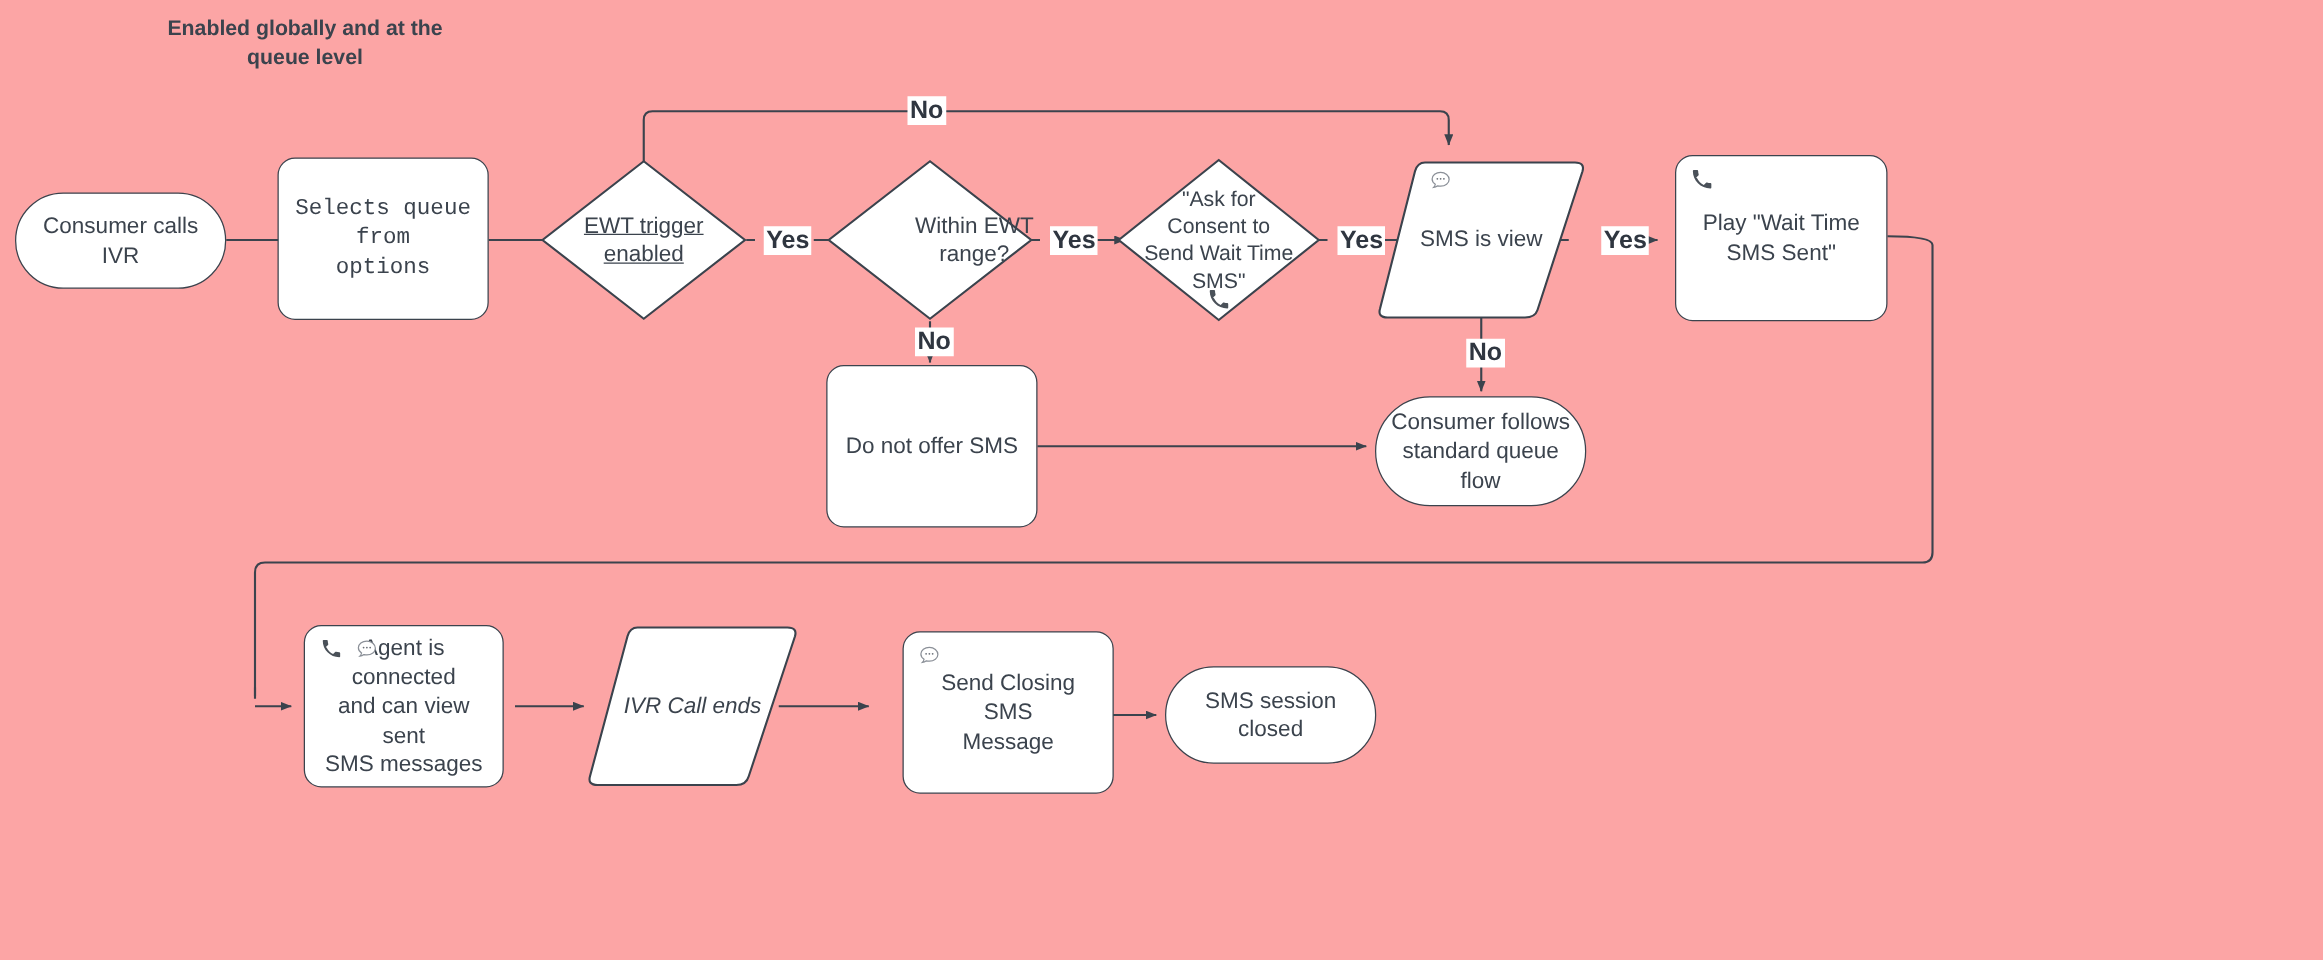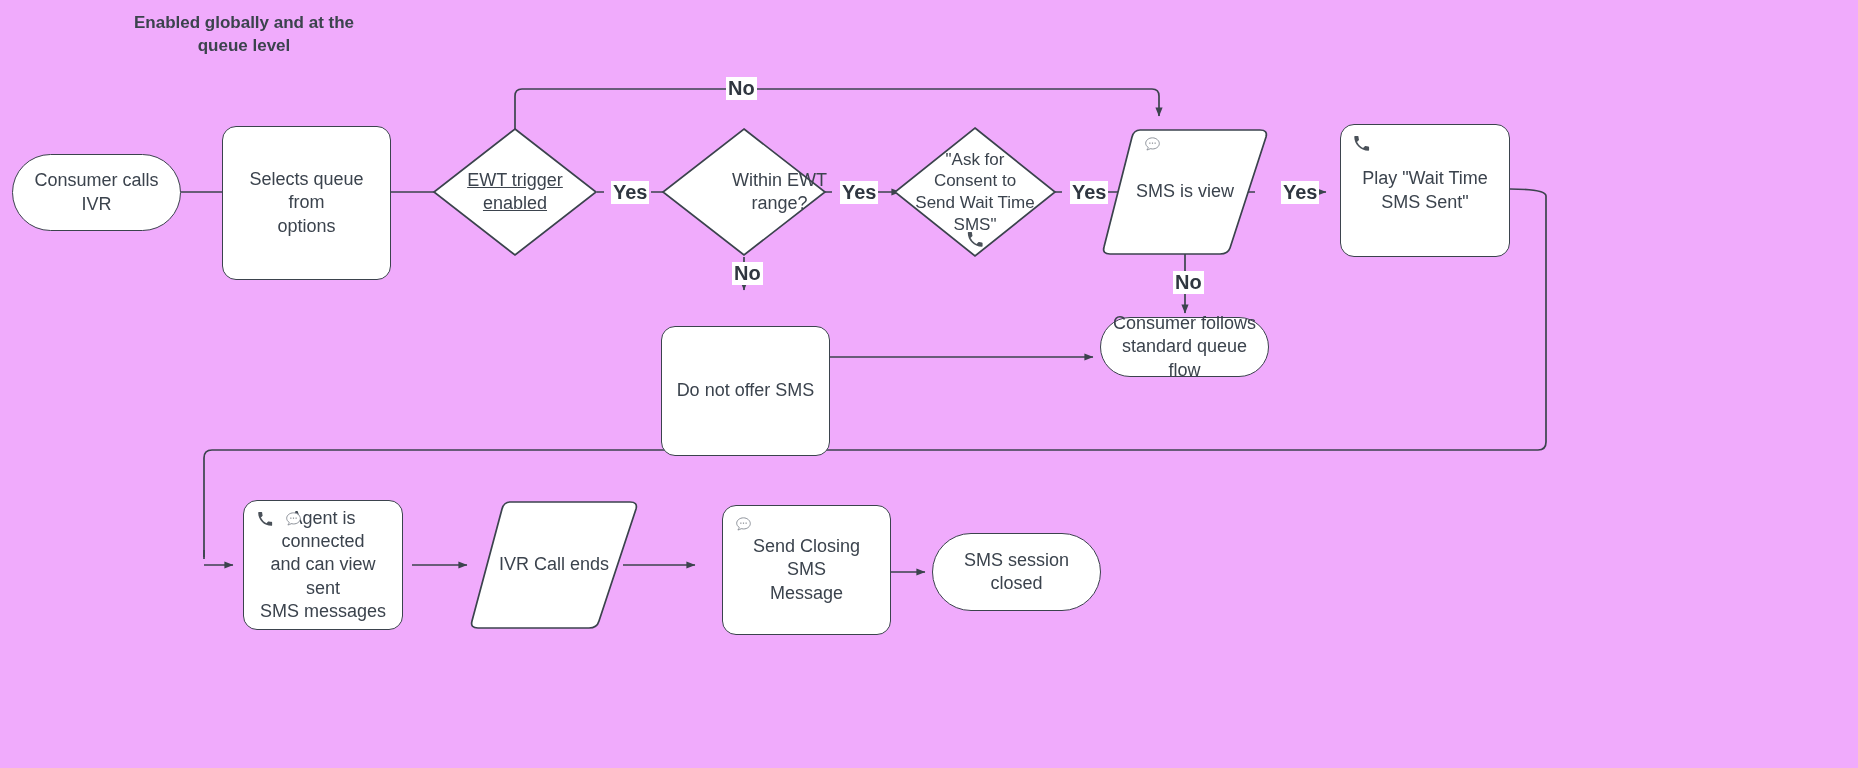--- a/index.html
+++ b/index.html
@@ -9,21 +9,21 @@
     background: #ffffff;
   }
   body {
     font-family: "Liberation Sans", "DejaVu Sans", sans-serif;
     color: #2f3640;
   }
   #canvas {
     position: relative;
     width: 1858px;
     height: 768px;
-    background: #f0abfc;
+    background: #fca5a5;
     overflow: hidden;
   }
   #edge-layer {
     position: absolute;
     left: 0;
     top: 0;
     width: 1858px;
     height: 768px;
     pointer-events: none;
   }
@@ -167,21 +167,21 @@
   </svg>
 
   <div class="diagram-title" style="left:133px; top:12px; width:222px;">Enabled globally and at the
 queue level</div>
 
   <div class="node terminator" style="left:12px; top:154px; width:169px; height:77px;">
     <span class="label">Consumer calls
 IVR</span>
   </div>
 
-  <div class="node process" style="left:222px; top:126px; width:169px; height:154px;">
+  <div class="node process" style="left:222px; top:126px; width:169px; height:130px;font-family:Liberation Mono, monospace;">
     <span class="label">Selects queue from
 options</span>
   </div>
 
   <div class="node decision" style="left:432px; top:127px; width:166px; height:130px;text-decoration:underline;">
     <svg class="dia-svg" viewBox="0 0 166 130" preserveAspectRatio="none">
       <polygon points="83,2 164,65 83,128 2,65" fill="#ffffff" stroke="#3b434d" stroke-width="1.7"></polygon>
     </svg>
     <span class="label">EWT trigger
 enabled</span>
@@ -234,25 +234,25 @@
 SMS Sent"</span>
     <span class="node-icons tl">
       <span class="icon">
         <svg viewBox="0 0 24 24" width="17" height="17">
             <path d="M6.6 10.8c1.7 3.3 4.3 5.9 7.6 7.6l2.5-2.5c.3-.3.8-.4 1.2-.3 1.2.4 2.5.6 3.8.6.6 0 1 .4 1 1v4c0 .6-.4 1-1 1C10.6 22.2 1.8 13.4 1.8 2.5c0-.6.4-1 1-1h4c.6 0 1 .4 1 1 0 1.3.2 2.6.6 3.8.1.4 0 .9-.3 1.2l-2.5 2.5z" fill="#4a5159"></path>
           </svg>
       </span>
     </span>
   </div>
 
-  <div class="node process" style="left:661px; top:292px; width:169px; height:130px;margin-top:34px;">
+  <div class="node process" style="left:661px; top:292px; width:169px; height:130px;">
     <span class="label">Do not offer SMS</span>
   </div>
 
-  <div class="node terminator" style="left:1100px; top:317px; width:169px; height:60px;">
+  <div class="node terminator" style="left:1100px; top:317px; width:169px; height:88px;">
     <span class="label">Consumer follows
 standard queue flow</span>
   </div>
 
   <div class="node process" style="left:243px; top:500px; width:160px; height:130px;">
     <span class="label">Agent is connected
 and can view sent
 SMS messages</span>
     <span class="node-icons tl">
       <span class="icon">
@@ -264,21 +264,21 @@
         <svg viewBox="0 0 24 24" width="17" height="17">
           <path d="M12 2.6c-5.3 0-9.6 3.4-9.6 7.6 0 2.4 1.4 4.5 3.6 5.9-.2 1.3-.9 2.6-1.9 3.6 1.7-.2 3.3-.9 4.6-1.8 1 .3 2.1.4 3.3.4 5.3 0 9.6-3.4 9.6-7.6S17.3 2.6 12 2.6z" fill="#ffffff" stroke="#8b9098" stroke-width="1.4"></path>
           <circle cx="8.3" cy="10" r="1" fill="#6b7078"></circle>
           <circle cx="12" cy="10" r="1" fill="#6b7078"></circle>
           <circle cx="15.7" cy="10" r="1" fill="#6b7078"></circle>
         </svg>
       </span>
     </span>
   </div>
 
-  <div class="node data" style="left:468px; top:500px; width:172px; height:130px;">
+  <div class="node data" style="left:468px; top:500px; width:172px; height:130px;font-style:italic;">
     <svg class="para-svg" viewBox="0 0 172 130" preserveAspectRatio="none">
       <path d="M42,2 L162,2 Q170,2 168,9 L131,121 Q129,128 121,128 L10,128 Q2,128 4,121 L34,9 Q36,2 42,2 Z" fill="#ffffff" stroke="#3b434d" stroke-width="1.7"></path>
     </svg>
     <span class="label">IVR Call ends</span>
   </div>
 
   <div class="node process" style="left:702px; top:505px; width:169px; height:130px;margin-left:20px;">
     <span class="label">Send Closing SMS
 Message</span>
     <span class="node-icons tl">

